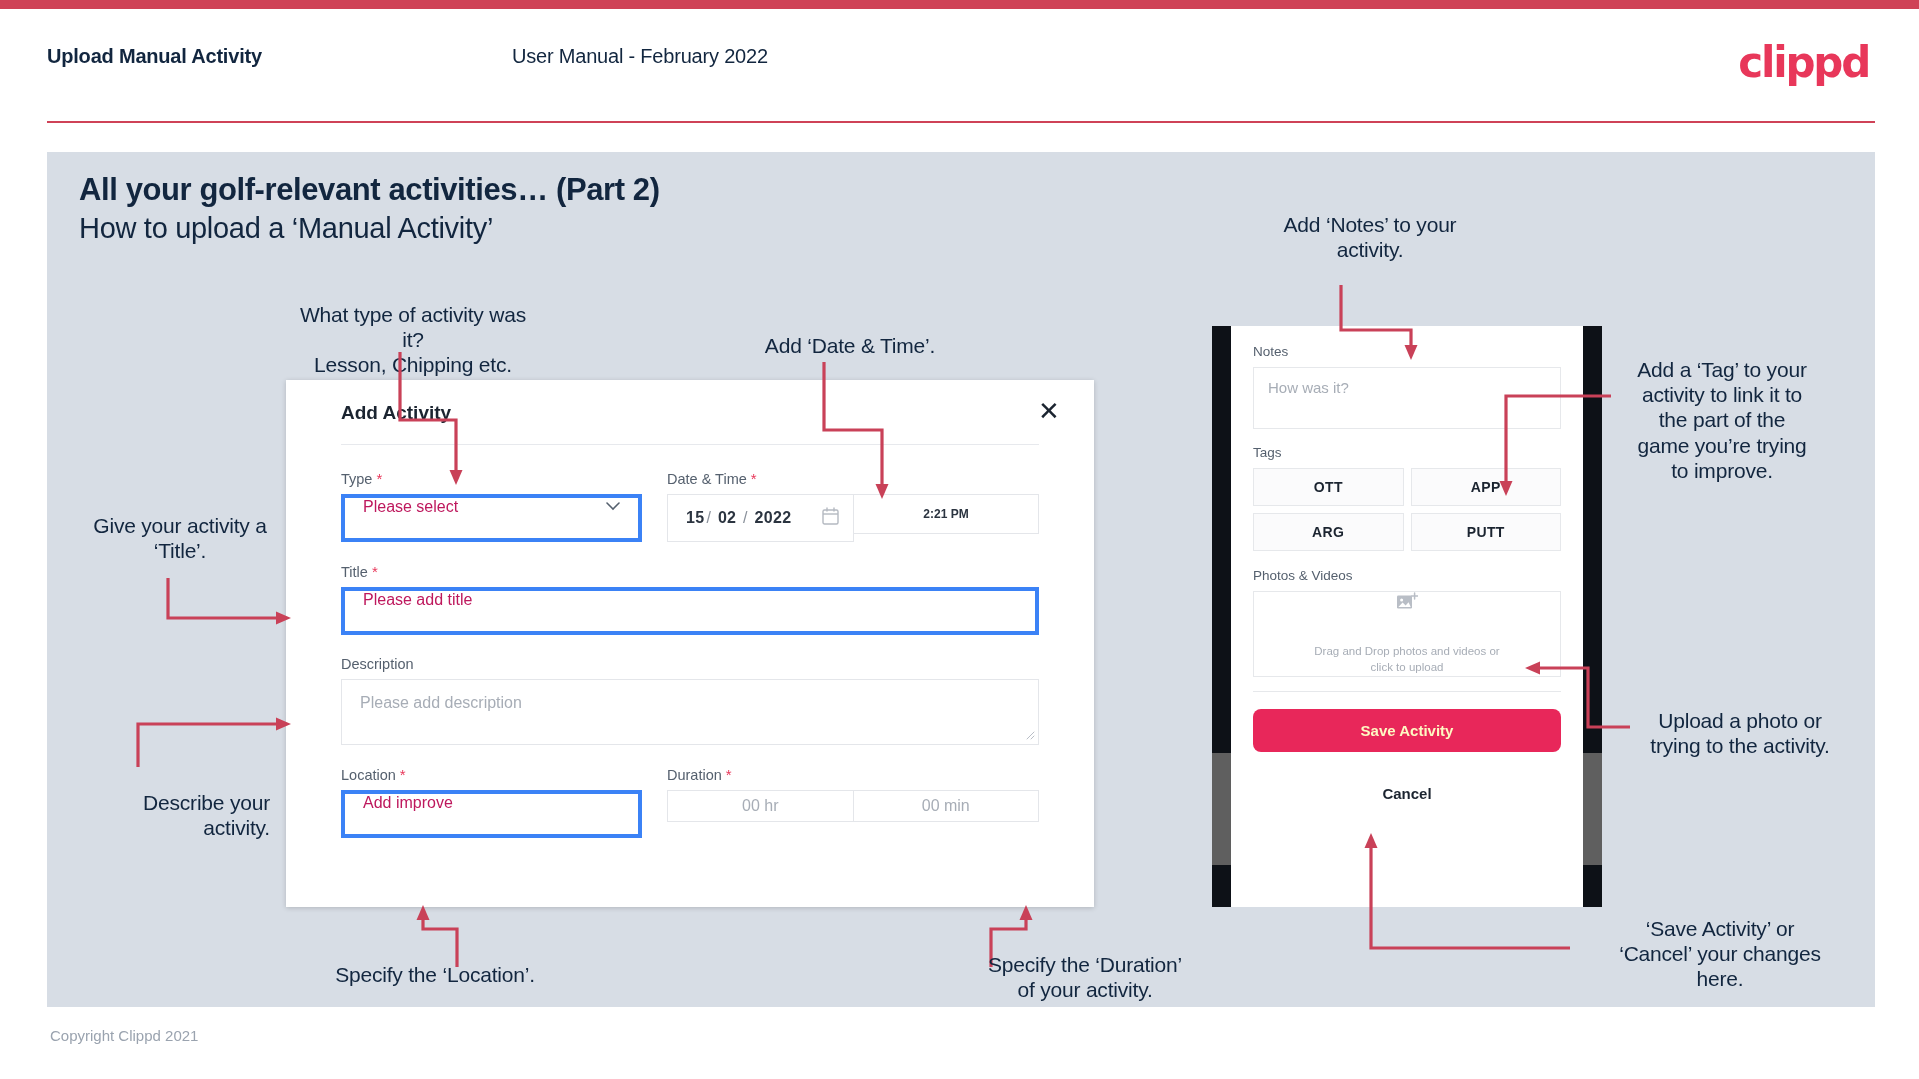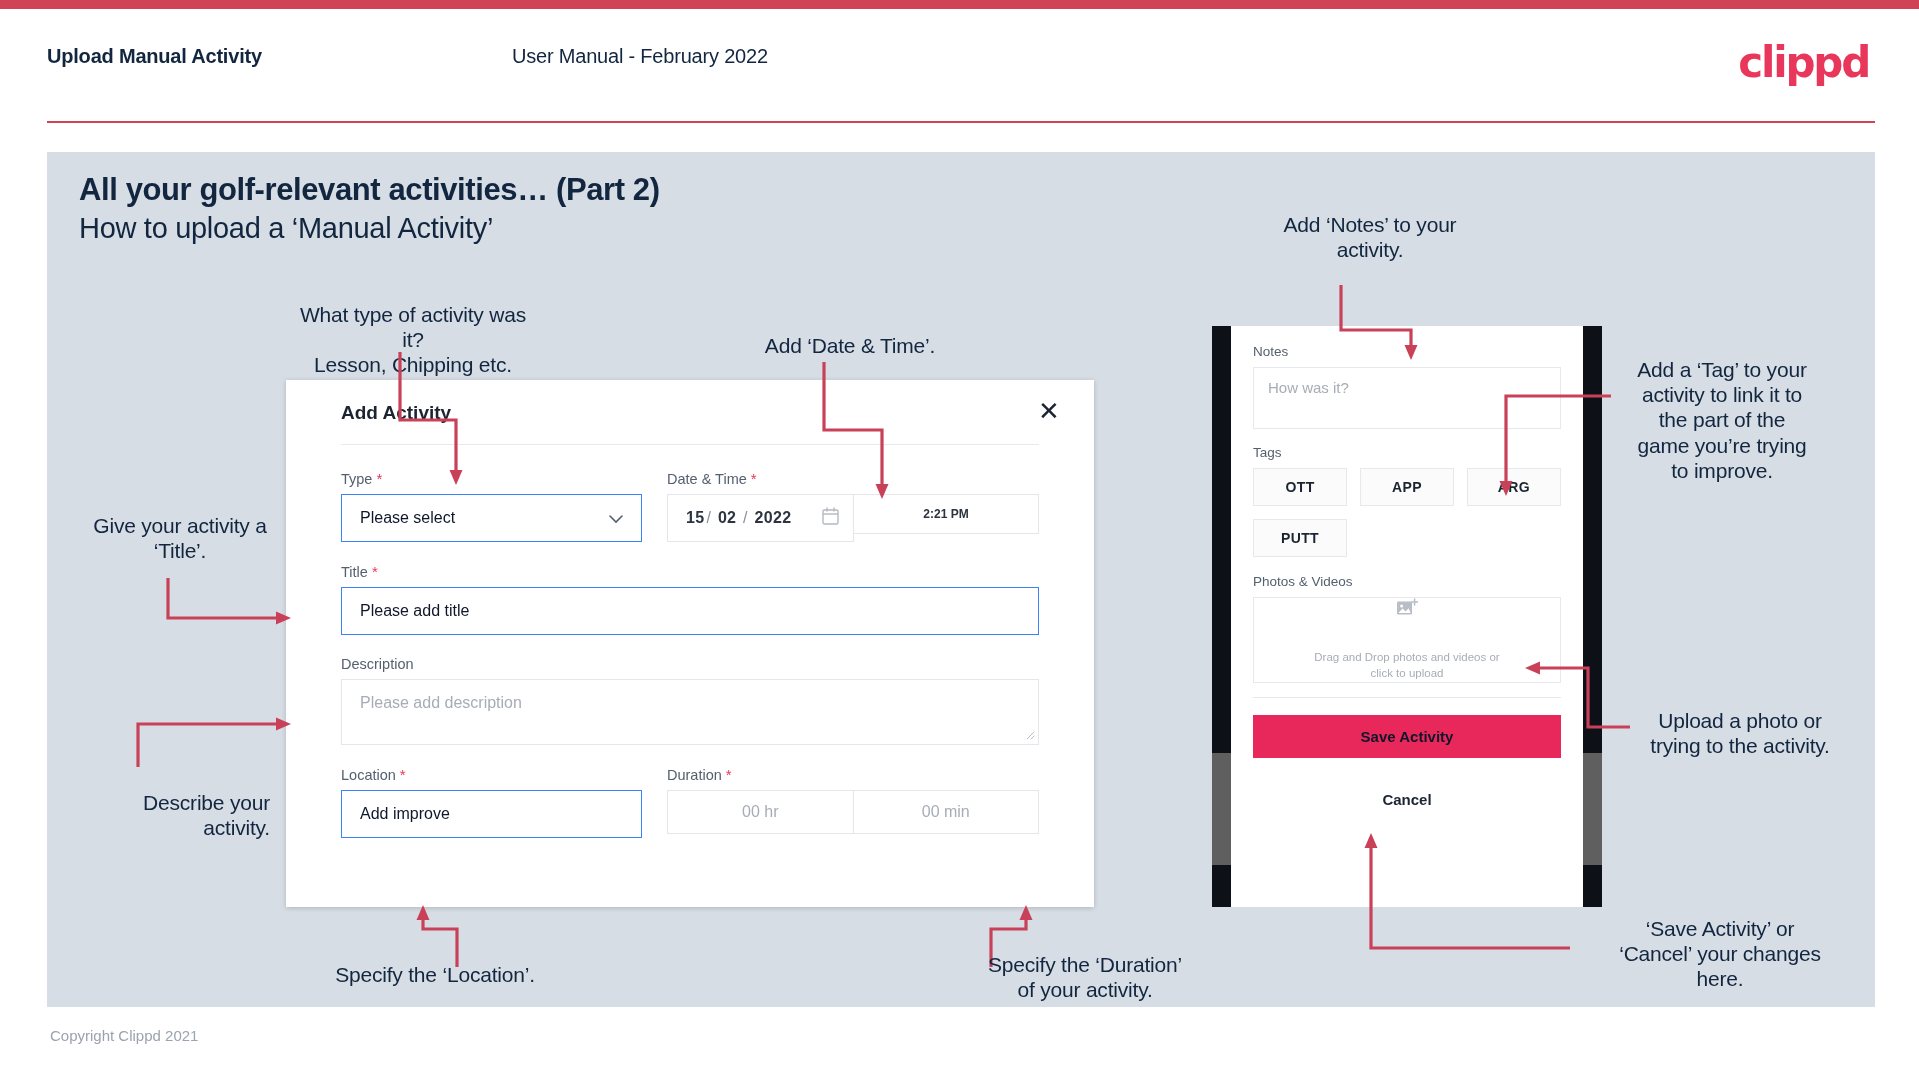--- a/index.html
+++ b/index.html
@@ -136,27 +136,26 @@
 
   .fld-label {
     font-size: 14.5px;
     color: #55606e;
     margin-bottom: 7px;
     display: block;
   }
   .req { color: #e8375a; font-size: 15px; }
 
   .ctl {
-    border: 1px solid #3b82f6;
+    border: 4px solid #3b82f6;
     background: #ffffff;
     height: 48px;
     display: flex;
-    align-items: center;
     font-size: 16px;
-    color: #0f172a;
+    color: #be185d;
   }
   .ctl .txt { padding-left: 18px; }
 
   .row2 { display: flex; gap: 25px; }
   .col-l { width: 378px; }
   .col-r { width: 372px; }
 
   .select-ctl { justify-content: space-between; }
   .chev {
     margin-right: 18px;
@@ -205,21 +204,21 @@
     right: 3px; bottom: 1px;
     color: #b9bec6;
     font-size: 12px;
     transform: rotate(0deg);
   }
 
   .dur-group { display: flex; width: 372px; }
   .dur-half {
     flex: 1;
     border: 1px solid #e4e6ea;
-    height: 44px;
+    height: 32px;
     display: flex; align-items: center; justify-content: center;
     font-size: 16px; color: #a7adb6;
   }
   .dur-half.second { border-left: none; }
 
   .mb22 { margin-bottom: 21px; }
 
   
   .phone {
     position: absolute;
@@ -256,22 +255,22 @@
   }
   .ph-notes {
     border: 1px solid #e6e8eb;
     height: 62px;
     font-size: 15px;
     color: #a7adb6;
     padding: 11px 0 0 14px;
   }
   .ph-tags {
     display: grid;
-    grid-template-columns: 1fr 1fr 1fr;
-    gap: 13px;
+    grid-template-columns: 1fr 1fr;
+    gap: 7px;
   }
   .tag {
     border: 1px solid #e6e8eb;
     background: #fbfbfc;
     height: 38px;
     display: flex; align-items: center; justify-content: center;
     font-size: 14px;
     font-weight: 700;
     color: #1b2430;
     letter-spacing: 0.4px;
@@ -293,25 +292,26 @@
     line-height: 1.45;
   }
   .ph-hr {
     height: 1px; background: #e6e8eb;
     margin: 14px 0 0 0;
   }
   .ph-save {
     background: #e8275a;
     height: 43px;
     display: flex; align-items: center; justify-content: center;
-    color: #0f172a;
+    color: #fef9c3;
     font-size: 15px;
     font-weight: 700;
     cursor: pointer;
     margin-top: 17px;
+    border-radius: 8px;
   }
   .ph-cancel {
     text-align: center;
     font-size: 15px;
     font-weight: 700;
     color: #1b2430;
     margin-top: 33px;
     cursor: pointer;
   }
 

